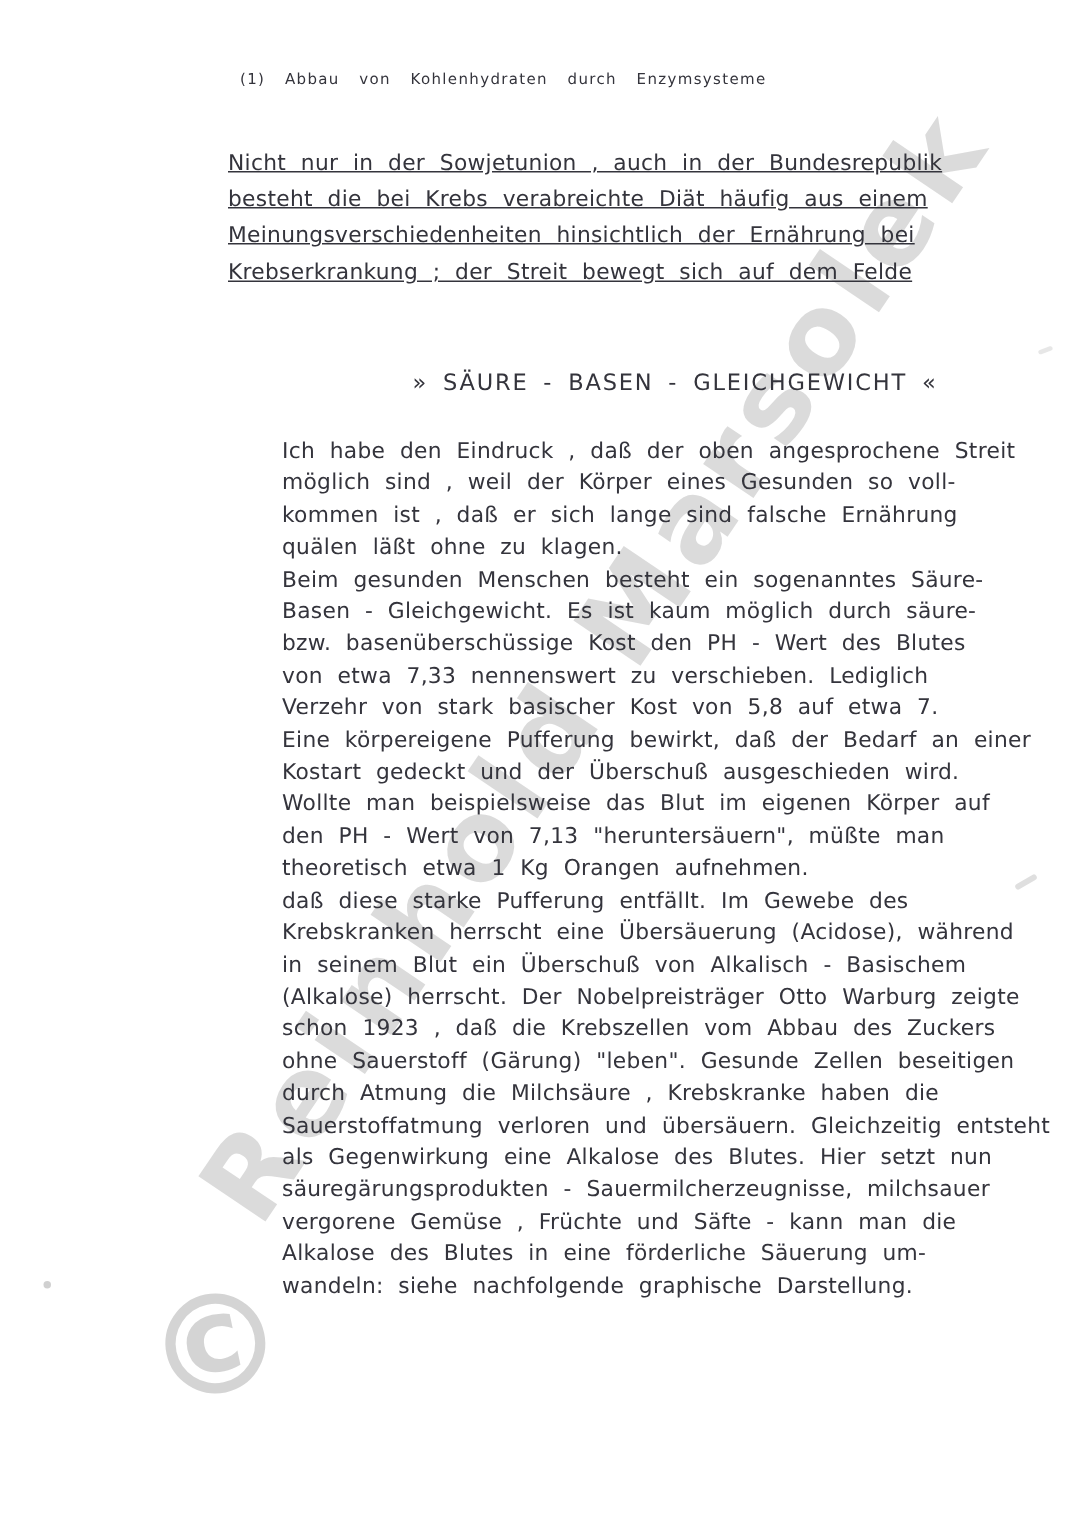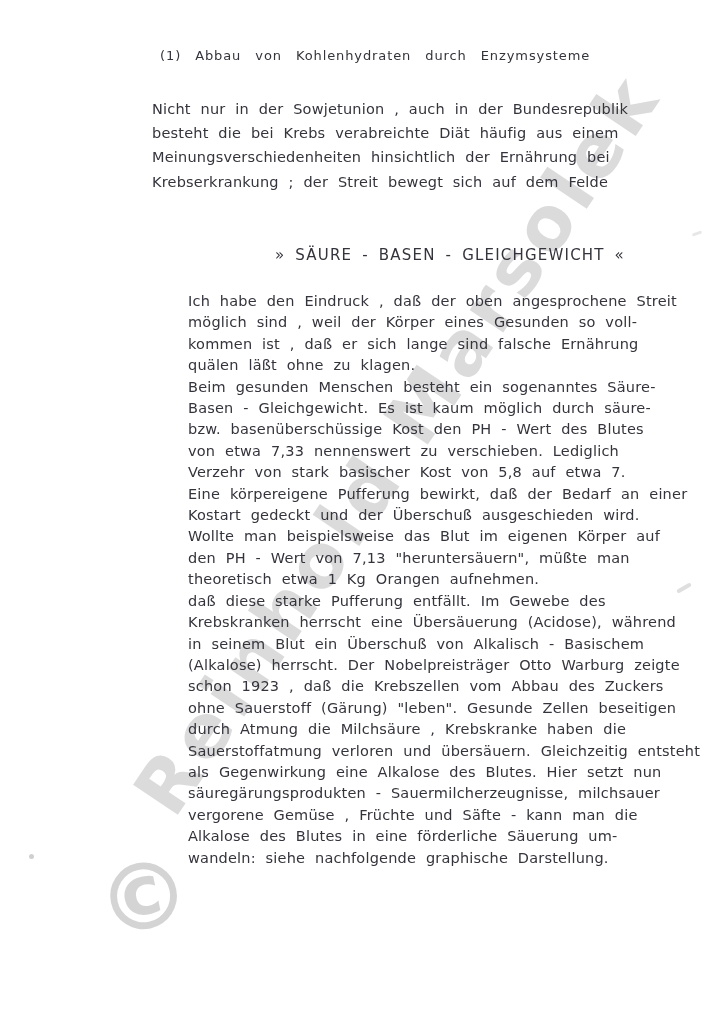--- a/index.html
+++ b/index.html
@@ -10,31 +10,32 @@
     margin: 0 auto;
     background: #ffffff;
     overflow: hidden;
     font-family: "DejaVu Sans", sans-serif;
     color: #34343c;
   }
   .title {
     position: absolute;
     top: 48px;
     left: 160px;
-    font-size: 13px;
+    font-size: 10px;
     letter-spacing: 0.9px;
     word-spacing: 9px;
     white-space: nowrap;
   }
   .intro {
     position: absolute;
     top: 97px;
     left: 152px;
     font-size: 14.5px;
     line-height: 24.2px;
+    text-decoration: underline;
   }
   .heading {
     position: absolute;
     top: 246px;
     left: 190px;
     width: 520px;
     text-align: center;
     font-size: 15px;
     letter-spacing: 1.2px;
     word-spacing: 4px;

